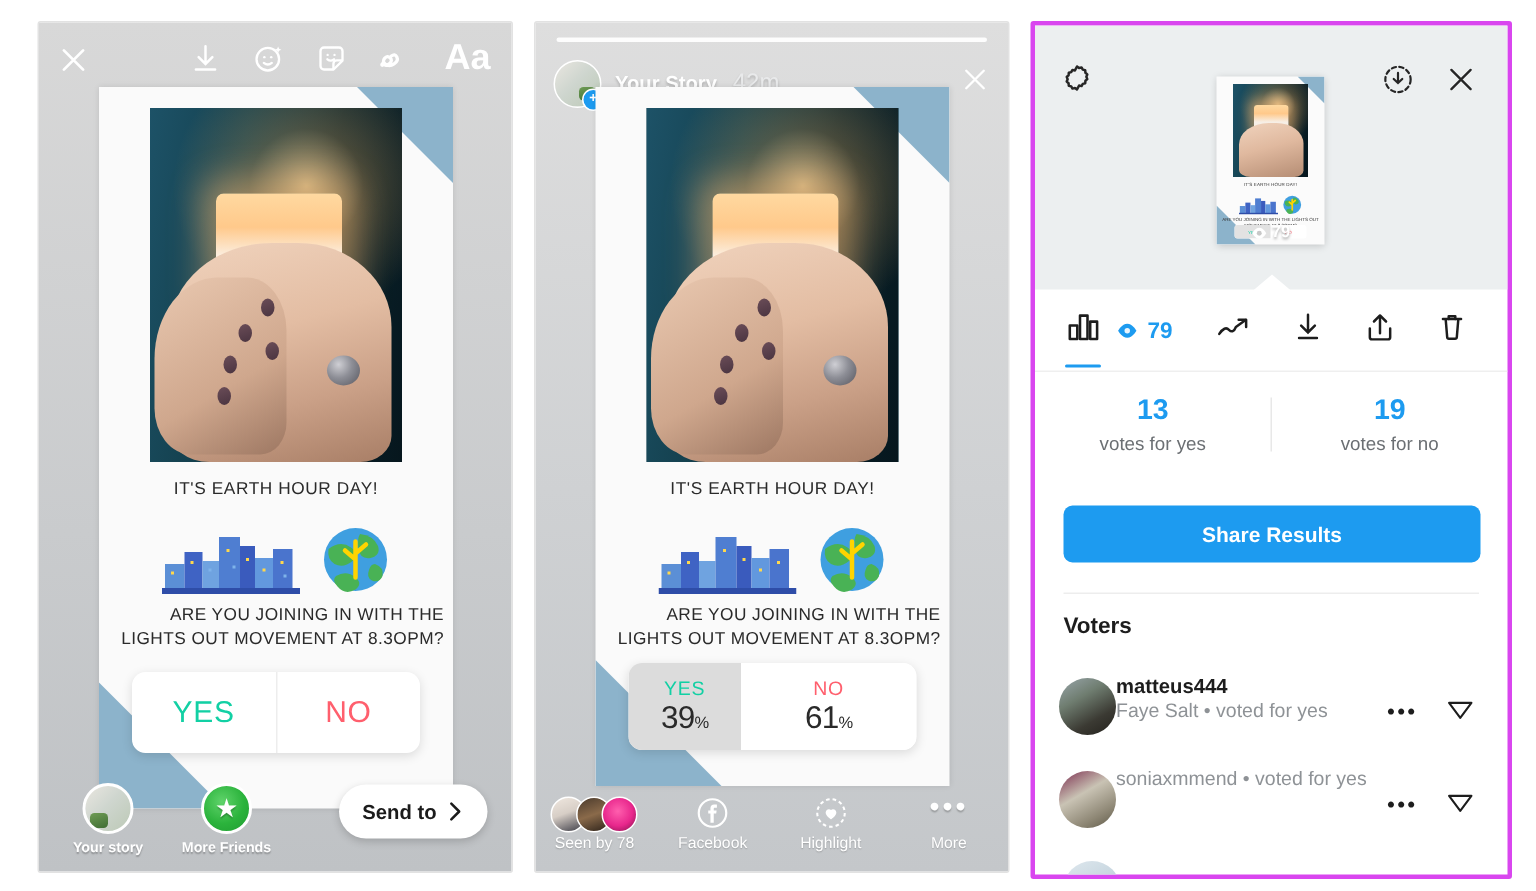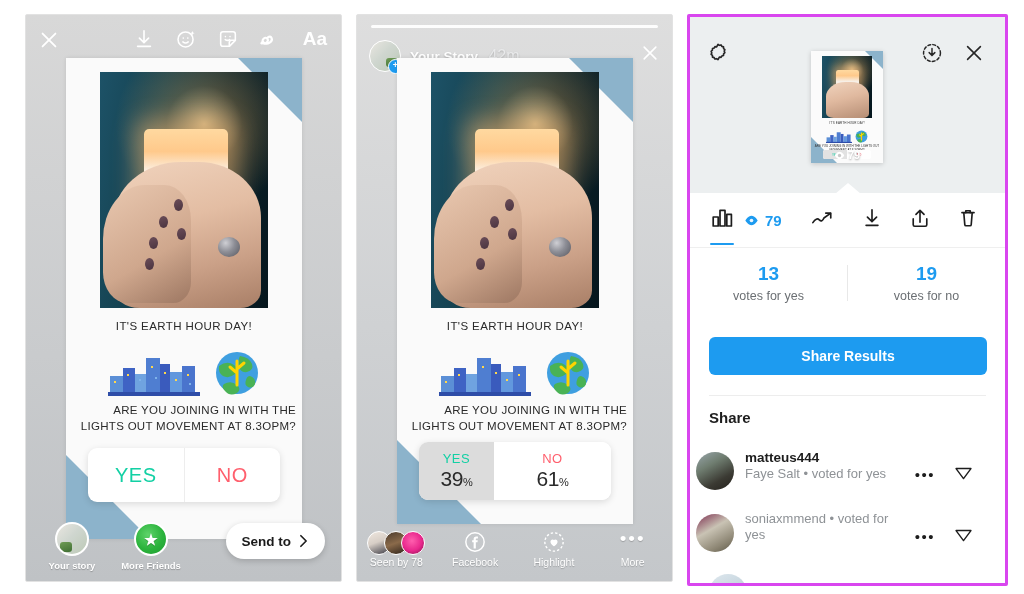--- a/index.html
+++ b/index.html
@@ -144,21 +144,21 @@
   .votes{position:absolute;left:0;top:230px;width:100%;height:72px;display:flex;align-items:center;}
   .vcol{flex:1;text-align:center;}
   .vnum{font-size:19px;color:#1d9bf0;font-weight:700;margin-bottom:4px;}
   .vlbl{font-size:12.5px;color:#6b6f73;}
   .vdiv{width:1px;height:36px;background:#e8e8e8;}
 
   .sharebtn{position:absolute;left:19px;top:320px;width:278px;height:38px;background:#1d9bf0;border-radius:6px;
             color:#fff;font-size:14px;font-weight:700;display:flex;align-items:center;justify-content:center;}
   .voters-hd{position:absolute;left:19px;top:392px;font-size:15px;font-weight:700;color:#1d1d1d;}
   .hr{position:absolute;left:19px;right:19px;top:378px;height:1px;background:#ededed;}
-  .vrow{position:absolute;left:6px;width:278px;height:62px;display:flex;align-items:flex-start;gap:11px;}
+  .vrow{position:absolute;left:16px;width:278px;height:62px;display:flex;align-items:flex-start;}
   .vav{width:38px;height:38px;border-radius:50%;flex:none;overflow:hidden;margin-top:3px;}
   .av-a{background:linear-gradient(150deg,#9aa7ac 0%,#6f7d70 35%,#3b3a33 70%,#23211c 100%);}
   .av-b{background:linear-gradient(150deg,#7b2c4e 0%,#c9c3b4 40%,#8e8775 75%,#5d5847 100%);}
   .av-c{background:linear-gradient(150deg,#dfe8ee 0%,#c3d3dd 55%,#9fb4c2 100%);}
   .vmeta{flex:1;min-width:0;}
   .vname{font-size:13.5px;font-weight:700;color:#1d1d1d;line-height:17px;}
   .vsub{font-size:13px;color:#8e9296;line-height:16px;}
   .vacts{display:flex;align-items:center;gap:18px;padding-top:13px;}
   .dots{letter-spacing:1.5px;font-size:15px;color:#1d1d1d;line-height:8px;}
 </style>
@@ -198,21 +198,21 @@
               <circle cx="14.2" cy="9.4" r=".85" fill="#fff" stroke="none"></circle>
               <path d="M9 12.6 q2.4 1.9 4.8 0" stroke-linecap="round"></path>
             </svg>
         </span>
         <span>
           <svg class="ic" width="24" height="22" viewBox="0 0 26 24" fill="none" stroke="#fff" stroke-width="2.4" stroke-linecap="round">
               <path d="M3.2 15.6 q2.4 2.6 5 .2 2.6-2.4.5-4.3 -2-1.9-4 .4 -2 2.3.7 4.3 2.8 2 6.2-.3 3.4-2.3 2-5 -1.4-2.7-4-.7"></path>
               <circle cx="3" cy="16.6" r="1.5" fill="#fff" stroke="none"></circle>
             </svg>
         </span>
-        <span style="color:#fff;font-size:19px;font-weight:700;line-height:20px;">Aa</span>
+        <span style="color:#fff;font-size:24px;font-weight:700;line-height:20px;">Aa</span>
       </div>
     </div>
 
     <div class="story-canvas">
       <div class="tri-tr"></div>
       <div class="tri-bl"></div>
 
       <div class="photo">
         <div class="bg"></div>
           <div class="flame"></div>
@@ -523,21 +523,21 @@
       <div class="vdiv"></div>
       <div class="vcol">
         <div class="vnum">19</div>
         <div class="vlbl">votes for no</div>
       </div>
     </div>
 
     <div class="sharebtn">Share Results</div>
 
     <div class="hr"></div>
-    <div class="voters-hd">Share</div>
+    <div class="voters-hd">Voters</div>
 
     <div class="vrow" style="top:432px;">
       <div class="vav av-a"></div>
       <div class="vmeta">
         <div class="vname">matteus444</div>
         <div class="vsub">Faye Salt • voted for yes</div>
       </div>
       <div class="vacts">
         <span class="dots">•••</span>
         <span>

